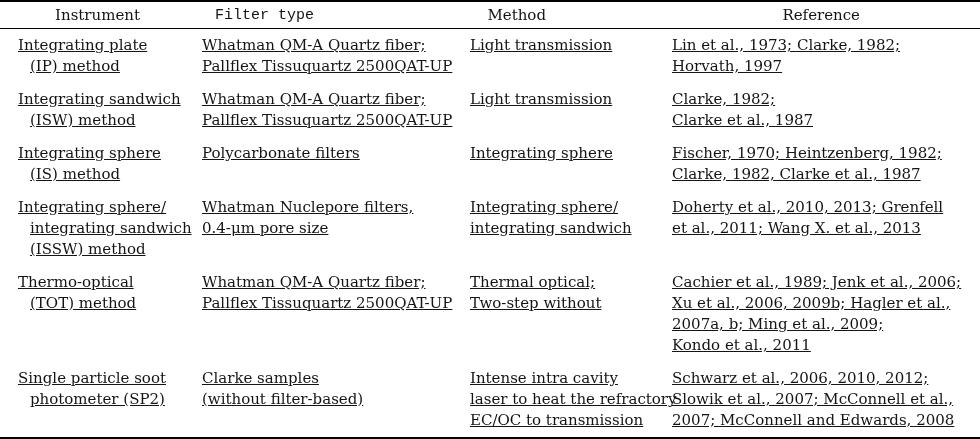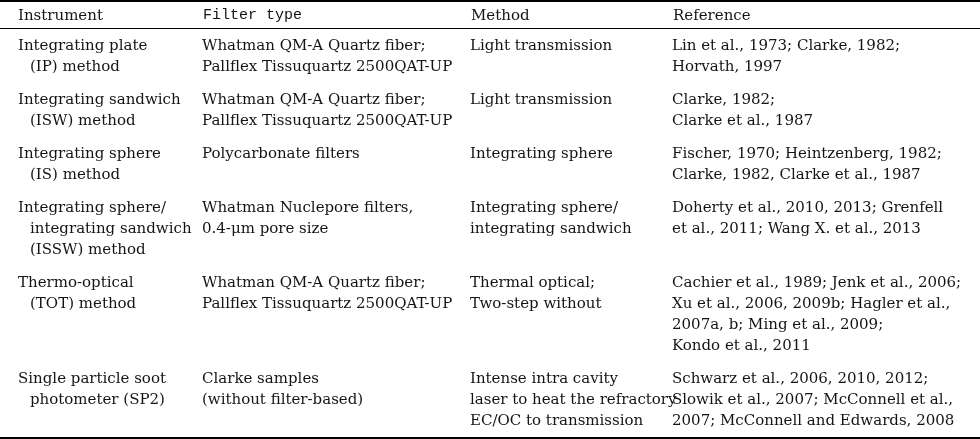--- a/index.html
+++ b/index.html
@@ -24,41 +24,42 @@
     border-top: 2px solid #000000;
     border-bottom: 2px solid #000000;
   }
   col.c1 { width: 202px; }
   col.c2 { width: 268px; }
   col.c3 { width: 202px; }
   col.c4 { width: 308px; }
 
   thead th {
     font-weight: normal;
-    text-align: left;
+    text-align: right;
     vertical-align: middle;
     border-bottom: 1.5px solid #000000;
     padding-top: 4px;
     padding-bottom: 4px;
     height: 17px;
     white-space: nowrap;
     overflow: visible;
   }
   
   thead th.h1 { padding-left: 18px; padding-right: 62px; }
   thead th.h2 { padding-right: 156px; font-family: Liberation Mono, monospace; }
   thead th.h3 { padding-right: 126px; }
-  thead th.h4 { padding-right: 82px; }
+  thead th.h4 { padding-right: 120px; }
 
   tbody td {
     vertical-align: top;
     padding: 6px 0 6px 0;
     line-height: 21px;
     white-space: nowrap;
     overflow: visible;
+    text-decoration: underline;
   }
   tbody td.c1 { padding-left: 18px; }
   
   tbody td.c1 .line + .line { padding-left: 12px; }
 
   .line { height: 21px; }
 </style>
 </head>
 <body>
 

